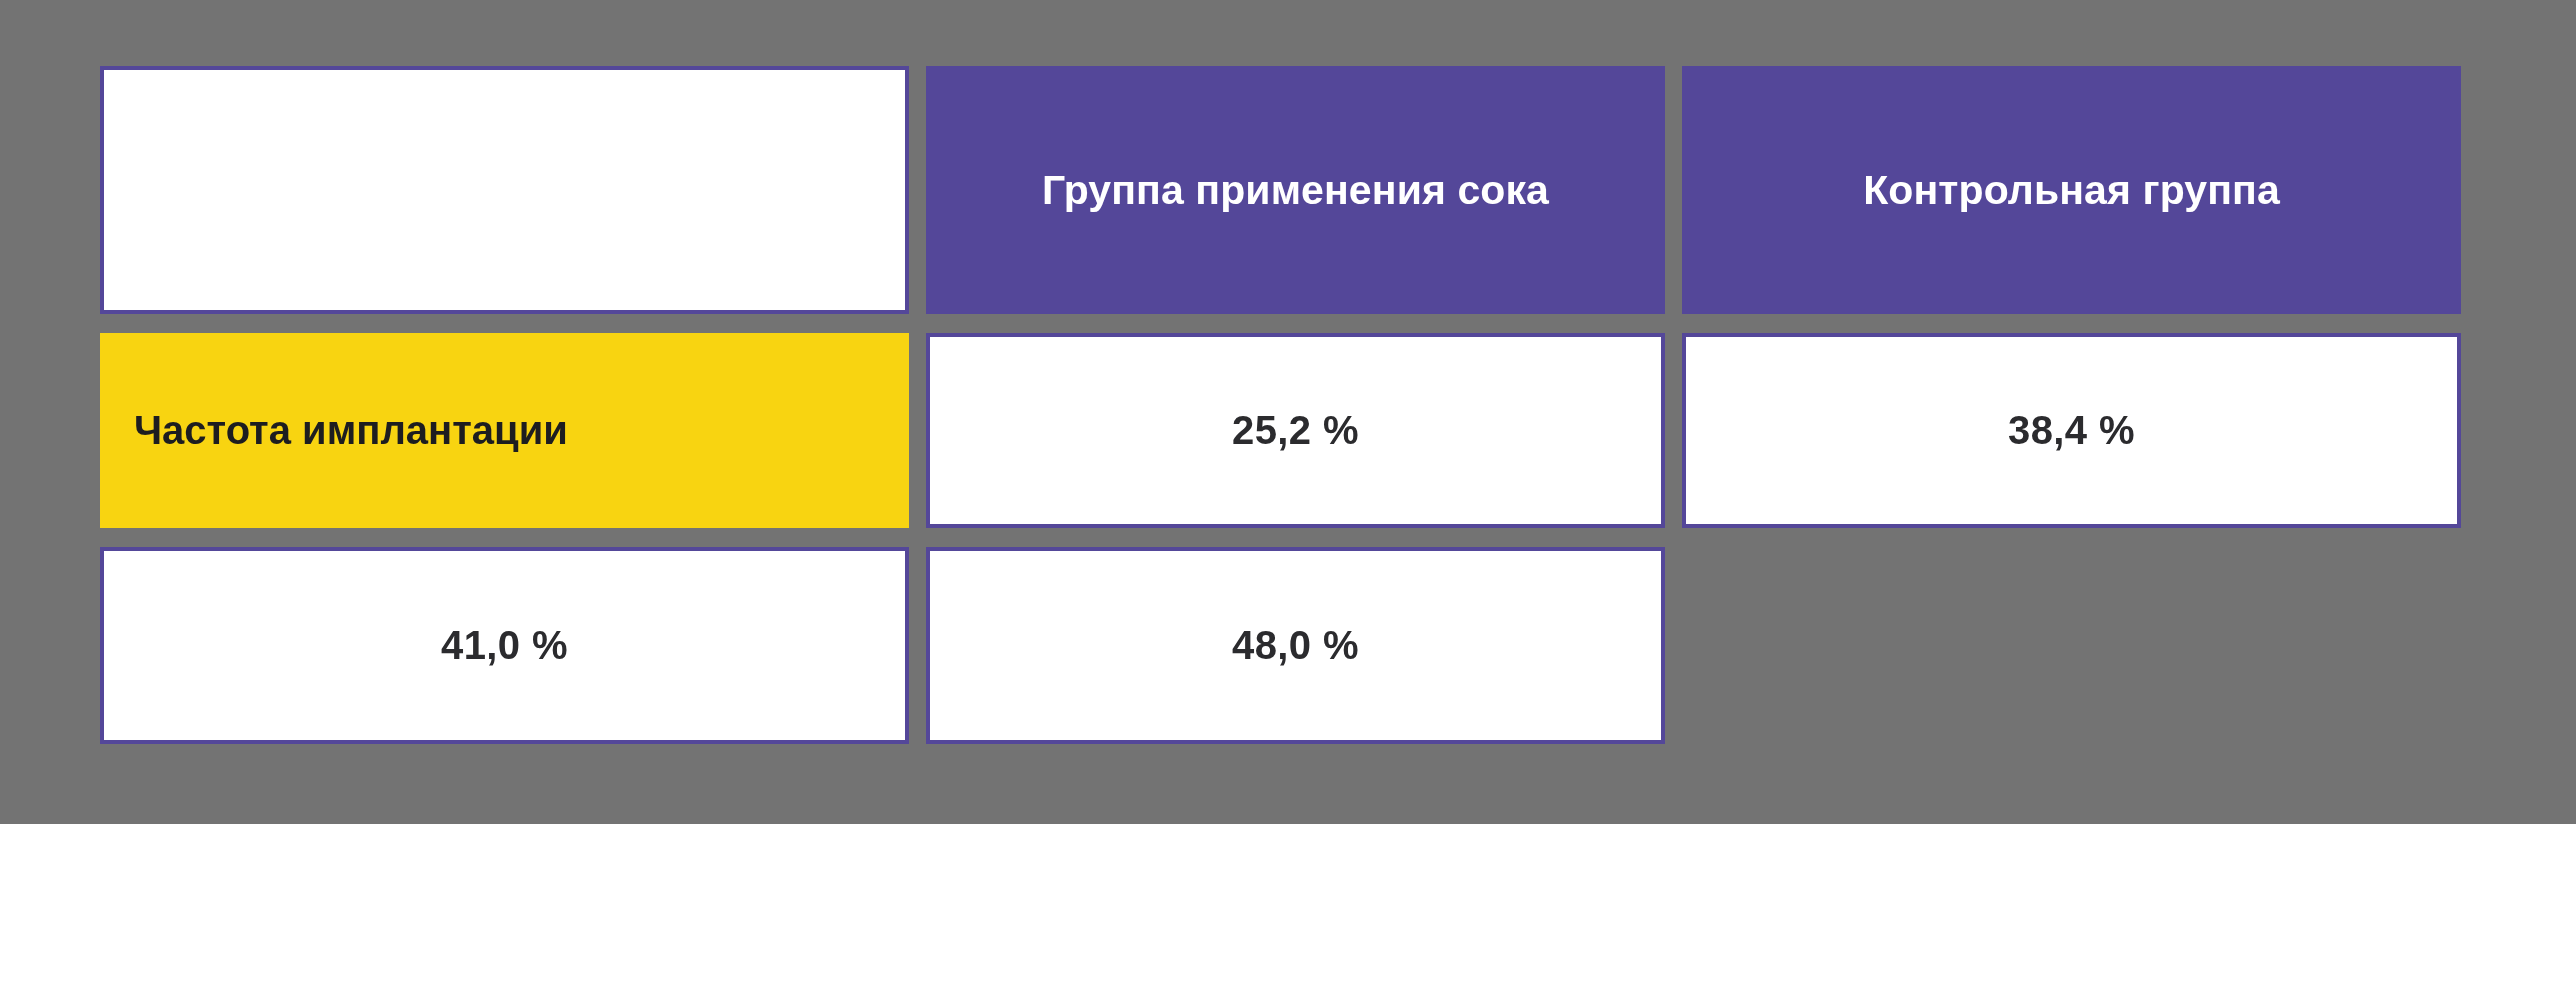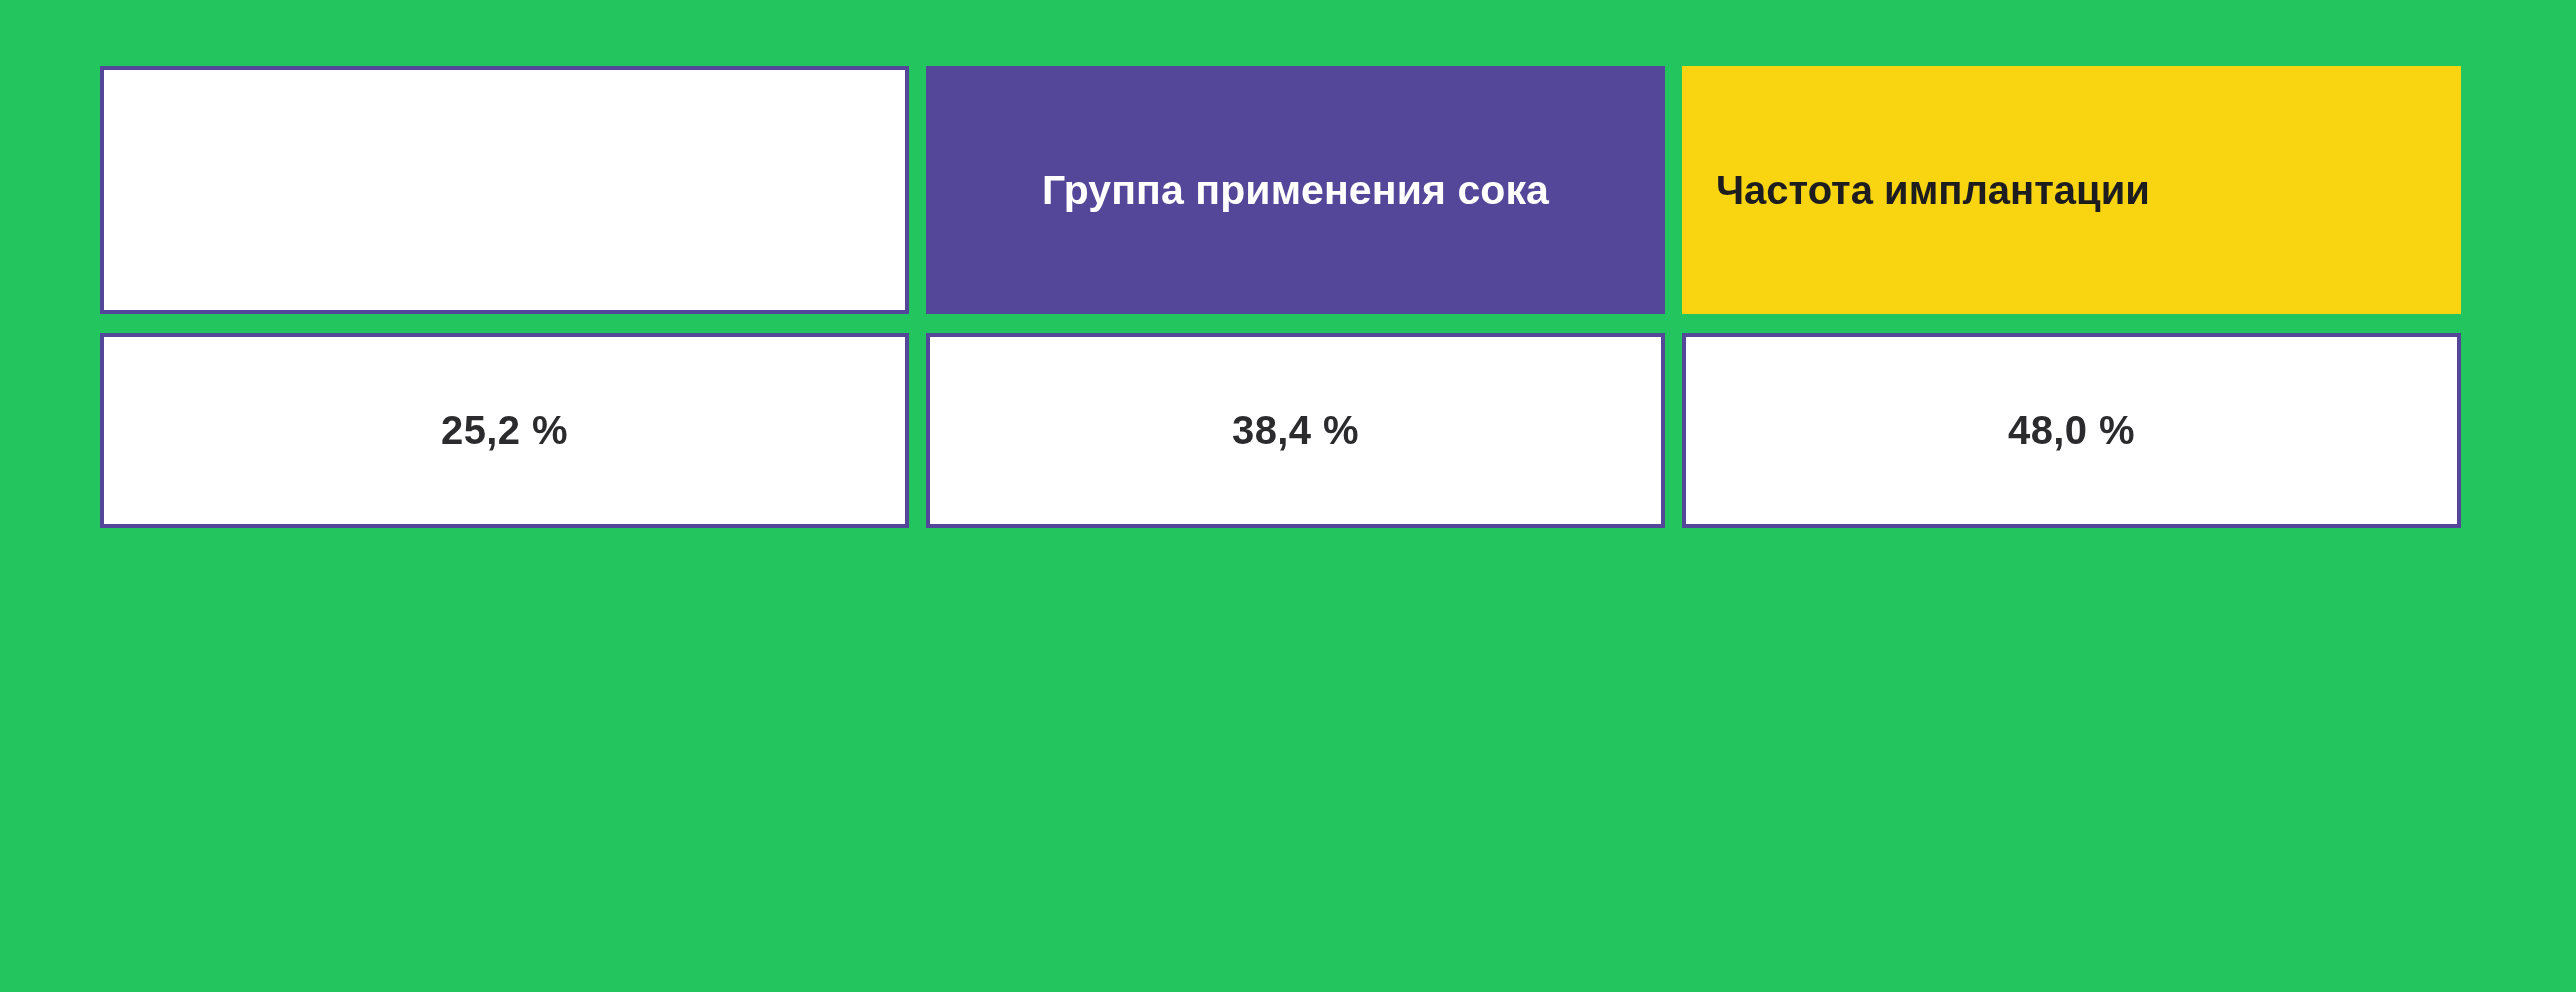--- a/index.html
+++ b/index.html
@@ -12,22 +12,22 @@
     width: 2576px;
     height: 992px;
     font-family: "Liberation Sans", sans-serif;
     -webkit-font-smoothing: antialiased;
     overflow: hidden;
   }
 
   .page {
     position: relative;
     width: 2576px;
-    height: 992px;
-    background: #22c55e;
+    height: 824px;
+    background: #737373;
   }
 
   
   .table {
     position: absolute;
     left: 100px;
     top: 66px;
     width: 2361px;
     display: grid;
     grid-template-columns: 809px 739px 779px;
@@ -99,28 +99,30 @@
 <body>
 
 <div class="page">
 
   <div class="table">
 
     <div class="cell corner"></div>
 
     <div class="cell head">Группа применения сока</div>
 
+    <div class="cell head">Контрольная группа</div>
 
     <div class="cell rowlabel">Частота имплантации</div>
 
     <div class="cell value">25,2 %</div>
 
     <div class="cell value">38,4 %</div>
 
 
+    <div class="cell value">41,0 %</div>
 
     <div class="cell value">48,0 %</div>
 
   </div>
 
 
 </div>
 
 
 </body></html>

